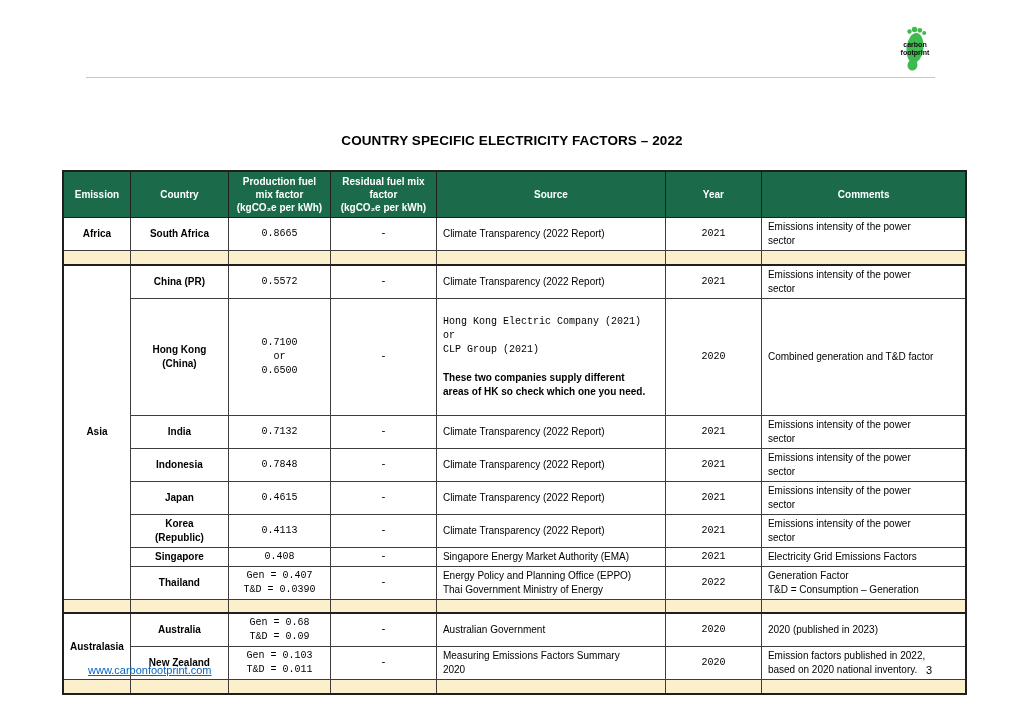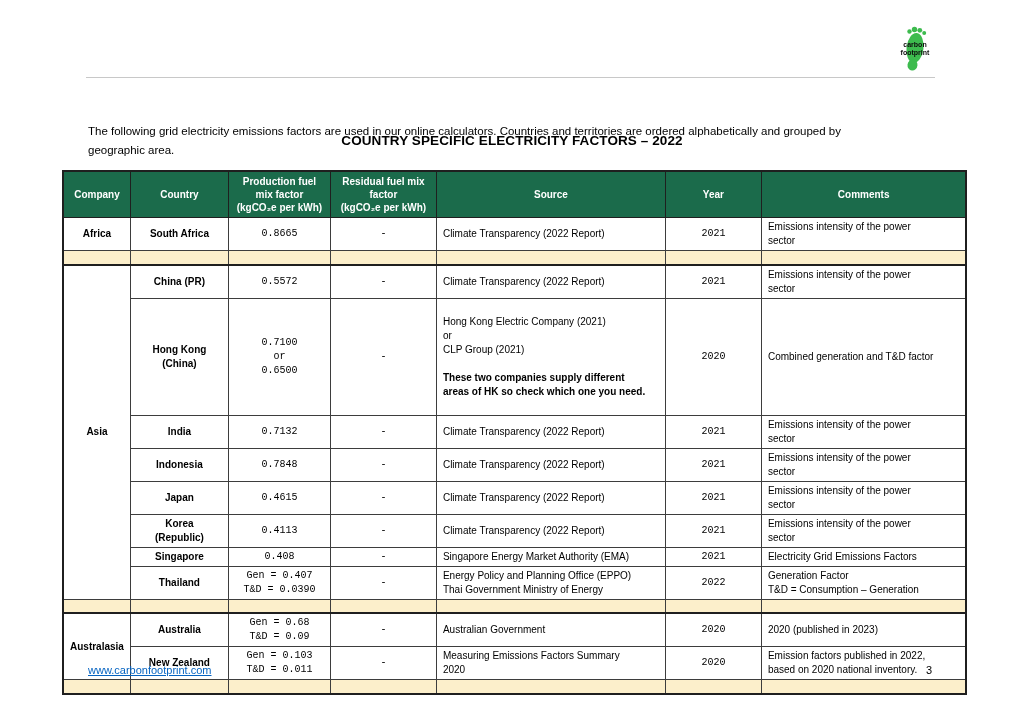--- a/index.html
+++ b/index.html
@@ -43,21 +43,21 @@
   table.factors td{
     border:1px solid #3d3d3d;background:#ffffff;
     font-size:10px;line-height:1.4;vertical-align:middle;
     padding:2px 6px;white-space:pre-line;overflow:hidden;
   }
   td.grouping{font-weight:bold;text-align:center;padding:2px 1px;}
   td.country{background:#C6E0B4;font-weight:bold;text-align:center;padding:2px 2px;}
   td.num,td.year{text-align:center;font-family:Liberation Mono, monospace;}
   td.source,td.comments{text-align:left;padding-left:8px;}
   .bold-note{display:block;font-weight:bold;}
-  .src-main{display:block;}
+  .src-main{display:block;font-family:Liberation Mono, monospace;}
   tr.spacer td{background:#FCEFCB;padding:0;border-bottom:2px solid #1f1f1f;}
   
   .footer-link{
     position:absolute;top:664px;left:88px;font-size:11px;
     color:#0563C1;text-decoration:underline;cursor:pointer;
   }
   .page-number{
     position:absolute;top:664px;right:92px;font-size:11px;color:#000;
   }
 </style>
@@ -81,37 +81,35 @@
         </g>
       </svg>
     </span>
     <div class="logo-text">
       <div>carbon</div>
       <div>footprint</div>
     </div>
   </div>
 
   <div class="page-title">COUNTRY SPECIFIC ELECTRICITY FACTORS – 2022</div>
-  <div class="intro">The following grid electricity emissions factors are used in our online calculators.  Countries and territories are ordered alphabetically and grouped by
-geographic area.</div>
 
   <table class="factors">
     <colgroup>
       <col style="width:65px">
         <col style="width:98px">
         <col style="width:102px">
       <col style="width:106px">
         <col style="width:229px">
         <col style="width:96px">
         <col style="width:205px">
     </colgroup>
 
     <tbody>
         <tr style="height:43px">
-      <th>Company</th>
+      <th>Emission</th>
       <th>Country</th>
       <th>Production fuel
 mix factor
 (kgCO₂e per kWh)</th>
       <th>Residual fuel mix
 factor
 (kgCO₂e per kWh)</th>
       <th>Source</th>
       <th>Year</th>
       <th>Comments</th>

